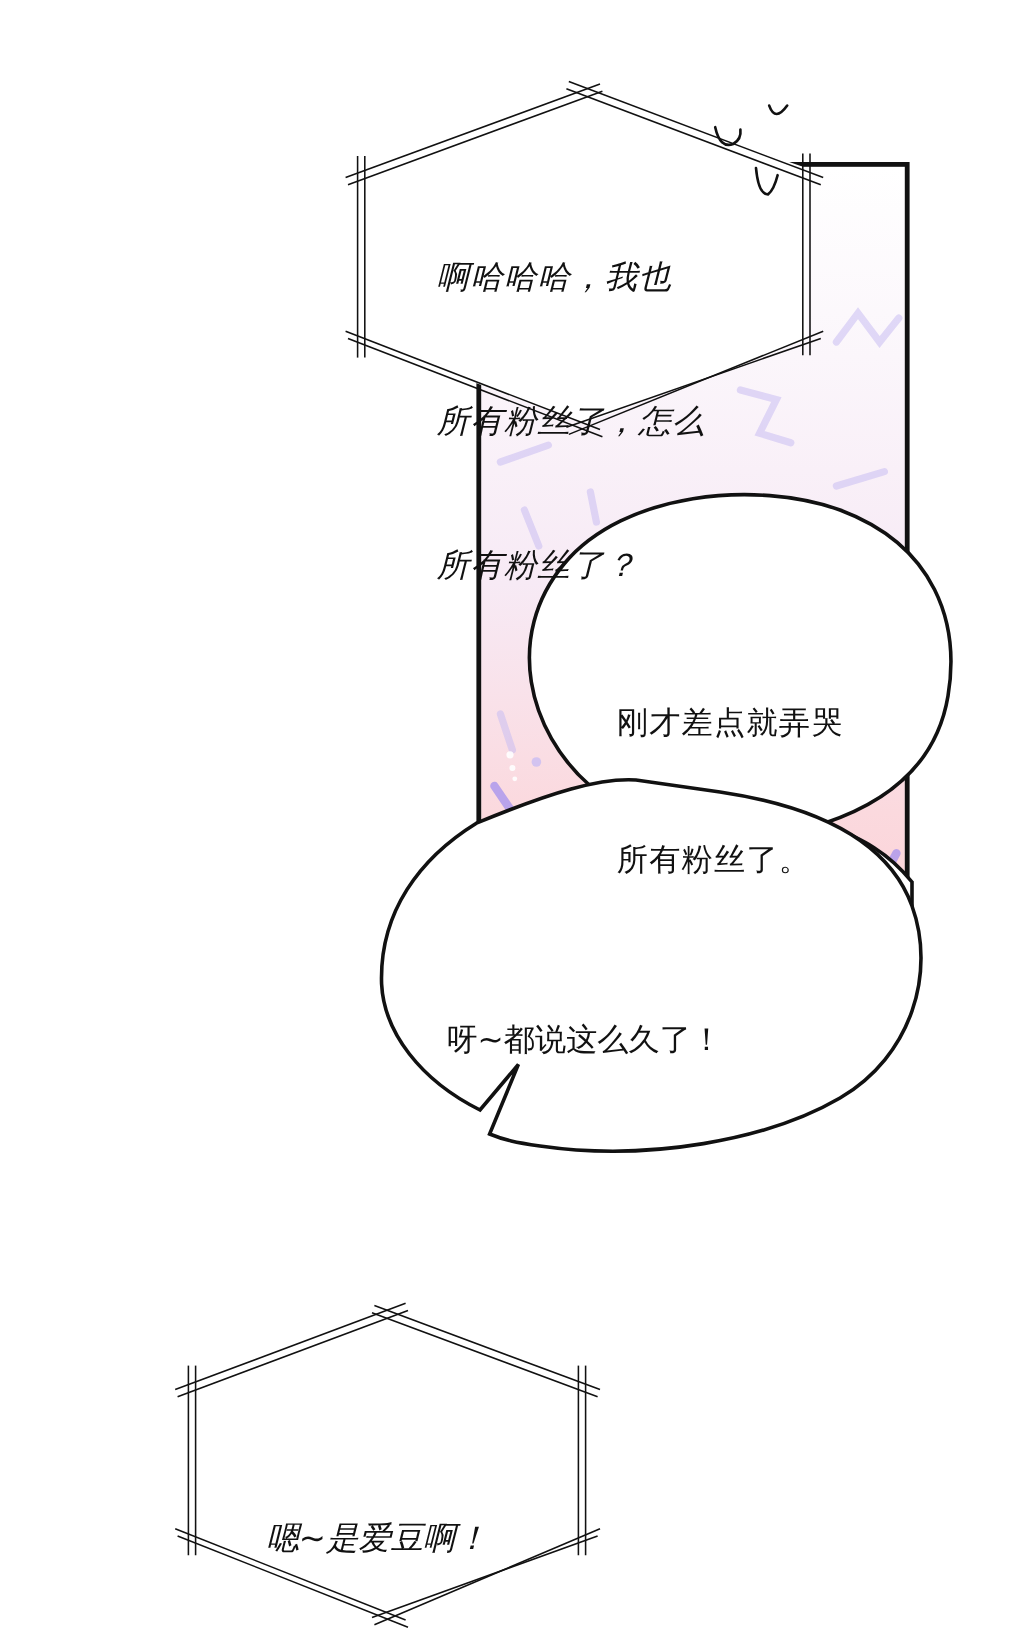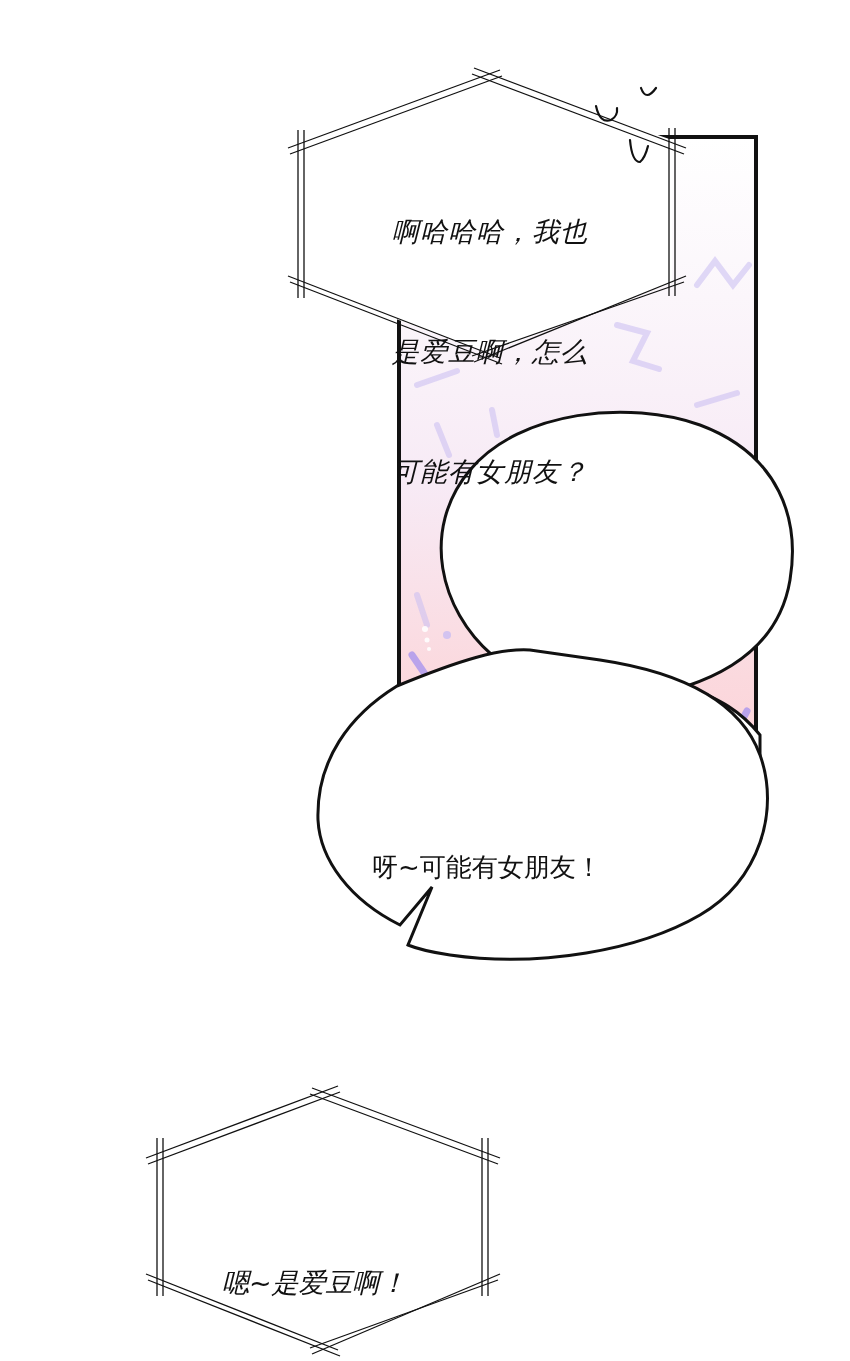--- a/index.html
+++ b/index.html
@@ -5,21 +5,21 @@
   html, body { margin: 0; padding: 0; background: #ffffff; }
   body { width: 850px; height: 1361px; position: relative; overflow: hidden;
          font-family: "DejaVu Sans", "Liberation Sans", sans-serif; }
   .layer { position: absolute; left: 0; top: 0; }
   .panel { position: absolute; left: 397px; top: 135px; width: 361px; height: 640px;
            border: 4px solid #111; box-sizing: border-box;
            background: linear-gradient(to bottom, #ffffff 0%, #fbf6fb 25%, #f7eaf5 55%, #fbd9de 85%, #fdd3d8 100%);
            overflow: hidden; }
   .txt { position: absolute; color: #111; white-space: pre; }
   .italic { font-style: italic; }
-  .t1 { left: 392px; top: 132px; font-size: 27px; line-height: 40px; letter-spacing: 1px; }
+  .t1 { left: 364px; top: 132px; font-size: 27px; line-height: 40px; letter-spacing: 1px; }
   .t2 { left: 514px; top: 508px; font-size: 26px; line-height: 38px; letter-spacing: 1px; }
   .t3 { left: 372px; top: 770px; font-size: 26px; line-height: 39px; }
   .t4 { left: 222px; top: 1178px; font-size: 27px; line-height: 42px; }
 </style>
 </head>
 <body>
 
 <div class="panel">
   <svg width="361" height="640" style="position:absolute;left:-4px;top:-4px">
     <g stroke="#c9bdf2" stroke-width="6" stroke-linecap="round" fill="none" opacity="0.55">
@@ -89,27 +89,29 @@
       <line x1="157" y1="1138" x2="157" y2="1296"></line>
         <line x1="163" y1="1138" x2="163" y2="1296"></line>
       <line x1="482" y1="1138" x2="482" y2="1296"></line>
         <line x1="488" y1="1138" x2="488" y2="1296"></line>
     </g>
   </g>
 </svg>
 
 <div class="txt italic t1">
   <div>啊哈哈哈，我也</div>
-  <div>是爱豆啊，怎么</div>
-  <div>可能有女朋友？</div>
+  <div>所有粉丝了，怎么</div>
+  <div>所有粉丝了？</div>
 </div>
 
 <div class="txt t2">
+  <div>刚才差点就弄哭</div>
+  <div>所有粉丝了。</div>
 </div>
 
 <div class="txt t3">
-  <div>呀~可能有女朋友！</div>
+  <div>呀~都说这么久了！</div>
 </div>
 
 <div class="txt italic t4">
   <div>嗯~是爱豆啊！</div>
   
 </div>
 
 </body></html>

